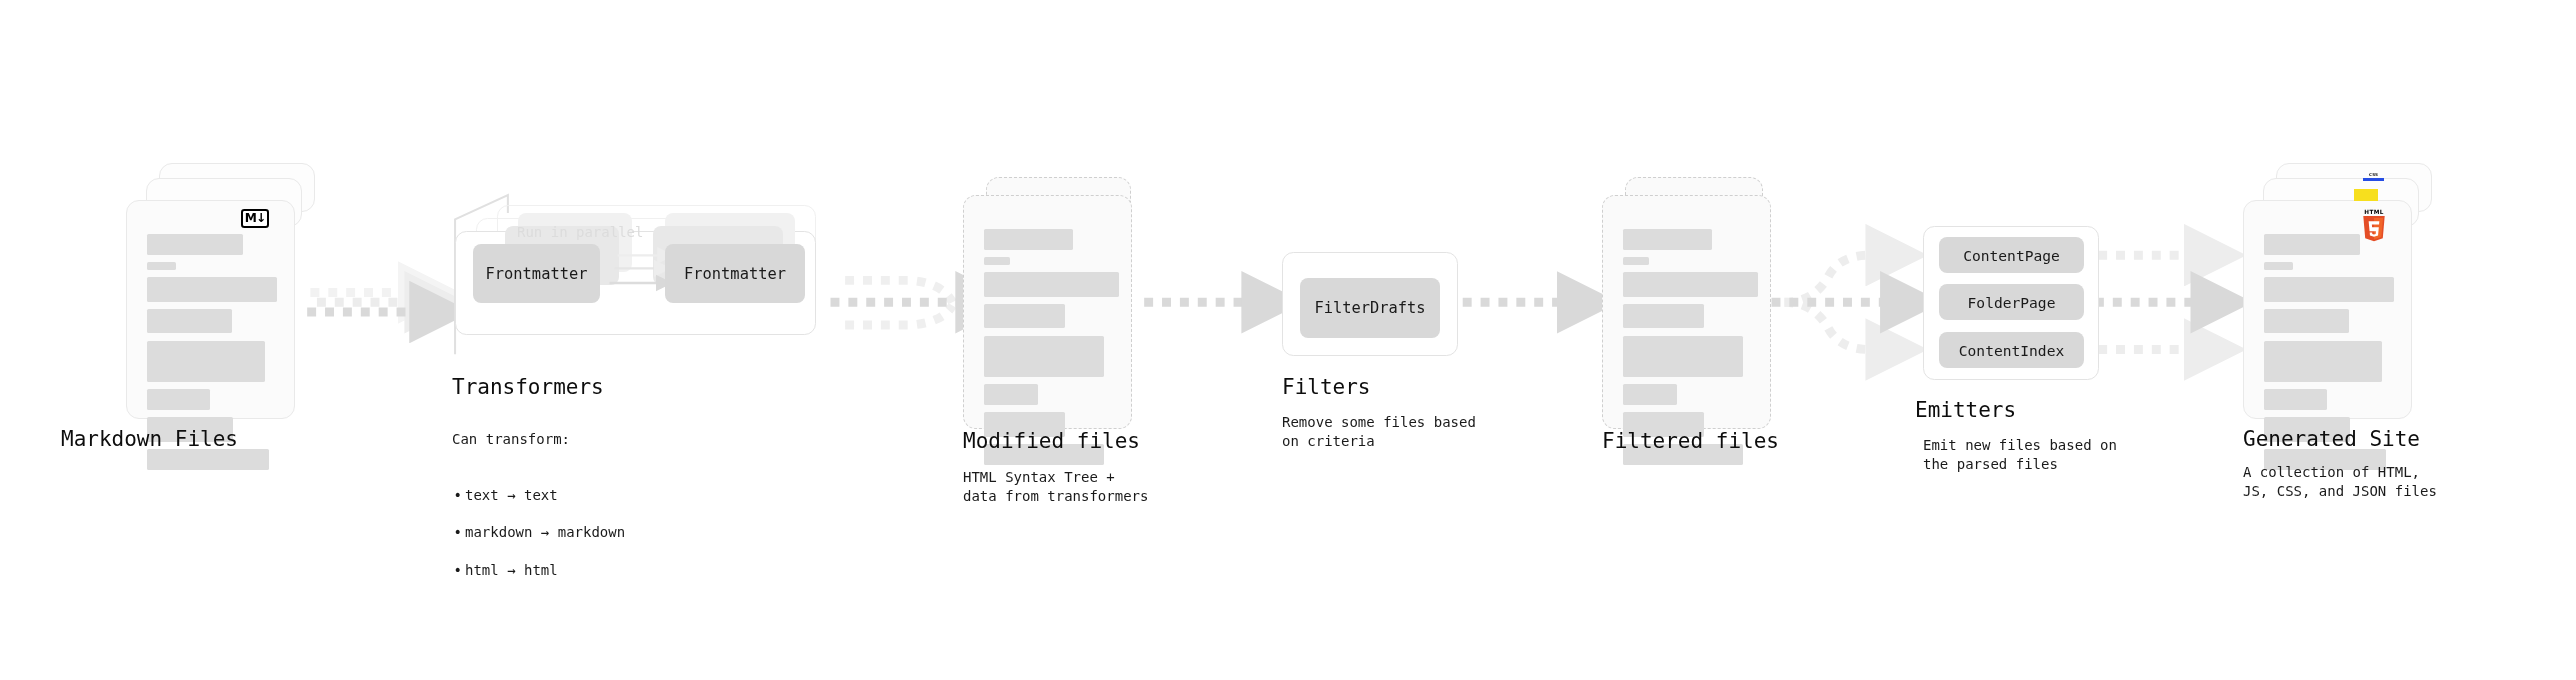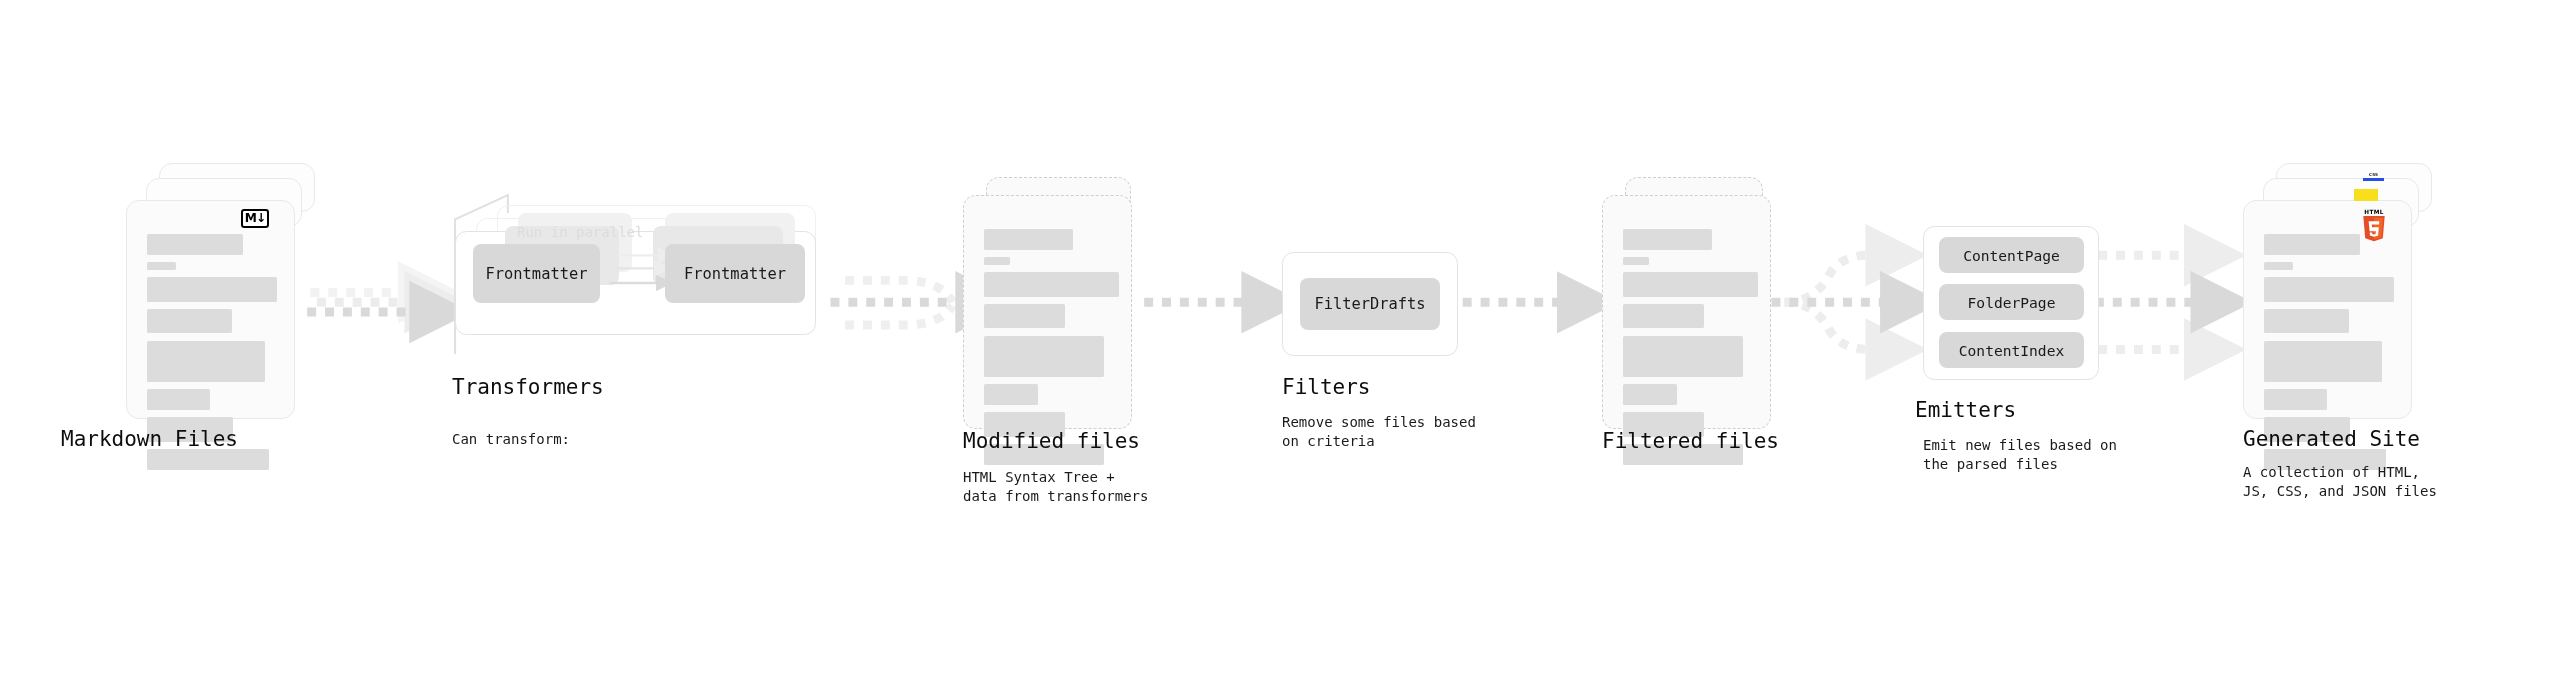--- a/index.html
+++ b/index.html
@@ -252,20 +252,25 @@
 
     <div class="chip" style="left:18px; top:39px; width:127px; height:59px;">Frontmatter</div>
     <div class="chip" style="left:210px; top:39px; width:140px; height:59px;">Frontmatter</div>
   </div>
 
   <div class="annot" style="left:517px; top:200px;">Run in parallel</div>
 
   <div class="caption-title" style="left:452px; top:375px;">Transformers</div>
   <div class="caption-sub" style="left:452px; top:411px;">
     <div>Can transform:</div>
+    <ul>
+      <li>text → text</li>
+      <li>markdown → markdown</li>
+      <li>html → html</li>
+    </ul>
   </div>
 
   <div class="doc-stack" style="left:963px; top:177px;">
     <div class="doc-card dashed" style="left:23px; top:0px; width:145px; height:49px;"></div>
     <div class="doc-card dashed" style="left:0px; top:18px; width:169px; height:234px;">
       <div class="doc-lines">
         <div class="doc-line" style="width:89px;height:21px;"></div>
         <div class="doc-line" style="width:26px;height:8.1px;"></div>
         <div class="doc-line" style="width:135px;height:24.4px;"></div>
         <div class="doc-line" style="width:81px;height:24.4px;"></div>
@@ -275,21 +280,21 @@
         <div class="doc-line" style="width:120px;height:21px;"></div>
       </div>
     </div>
   </div>
   <div class="caption-title" style="left:963px; top:429px;">Modified files</div>
   <div class="caption-sub" style="left:963px; top:468px;">HTML Syntax Tree +
 data from transformers</div>
 
   <div class="proc-box" style="left:1282px; top:252px; width:176px; height:104px;">
   </div>
-  <div class="chip" style="left:1300px; top:278px; width:140px; height:52px;">FilterDrafts</div>
+  <div class="chip" style="left:1300px; top:278px; width:140px; height:60px;">FilterDrafts</div>
   <div class="caption-title" style="left:1282px; top:375px;">Filters</div>
   <div class="caption-sub" style="left:1282px; top:413px;">Remove some files based
 on criteria</div>
 
   <div class="doc-stack" style="left:1602px; top:177px;">
     <div class="doc-card dashed" style="left:23px; top:0px; width:138px; height:49px;"></div>
     <div class="doc-card dashed" style="left:0px; top:18px; width:169px; height:234px;">
       <div class="doc-lines">
         <div class="doc-line" style="width:89px;height:21px;"></div>
         <div class="doc-line" style="width:26px;height:8.1px;"></div>

